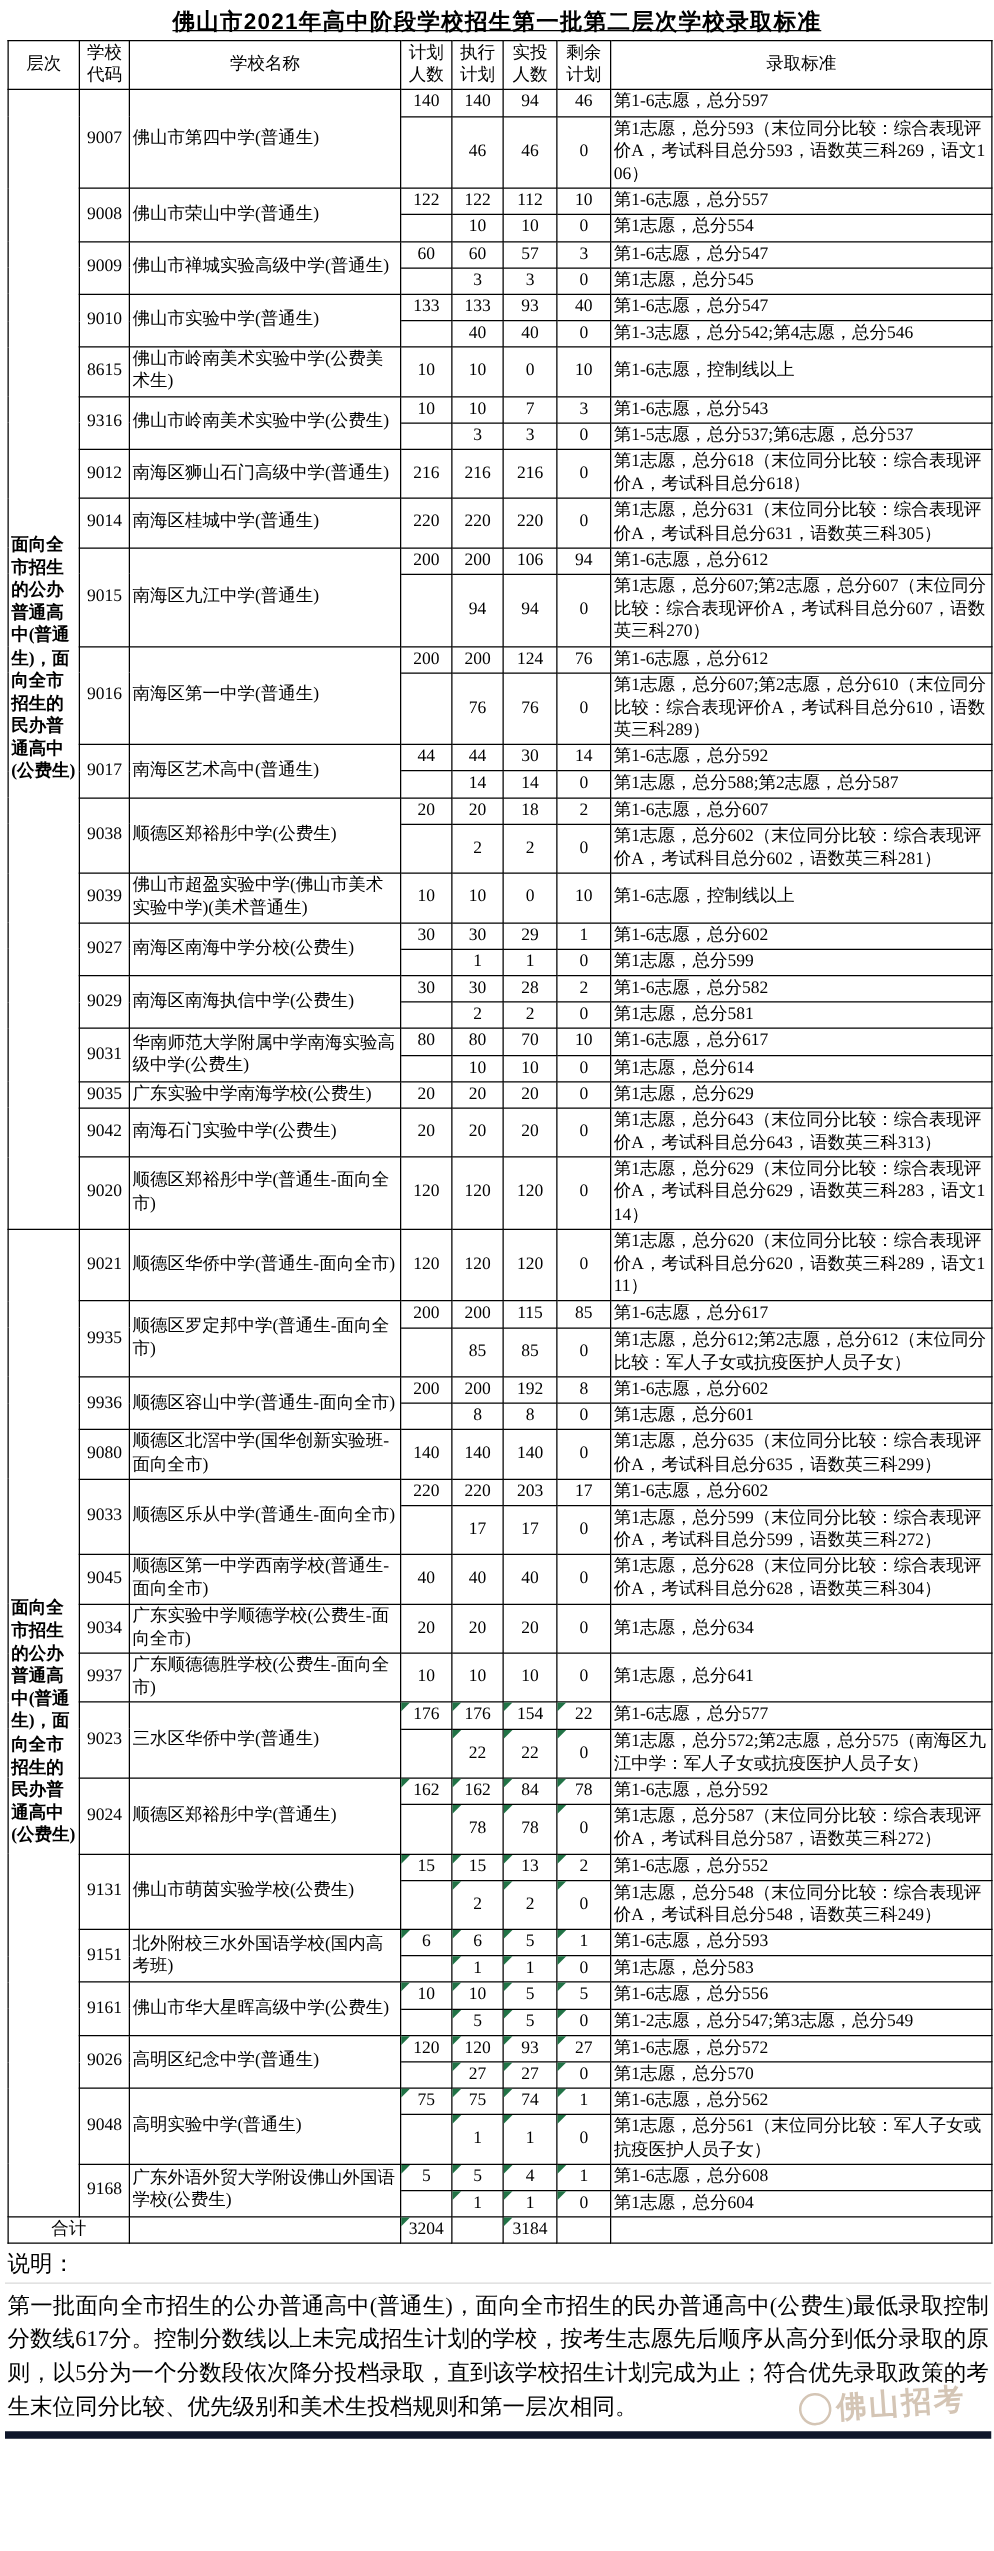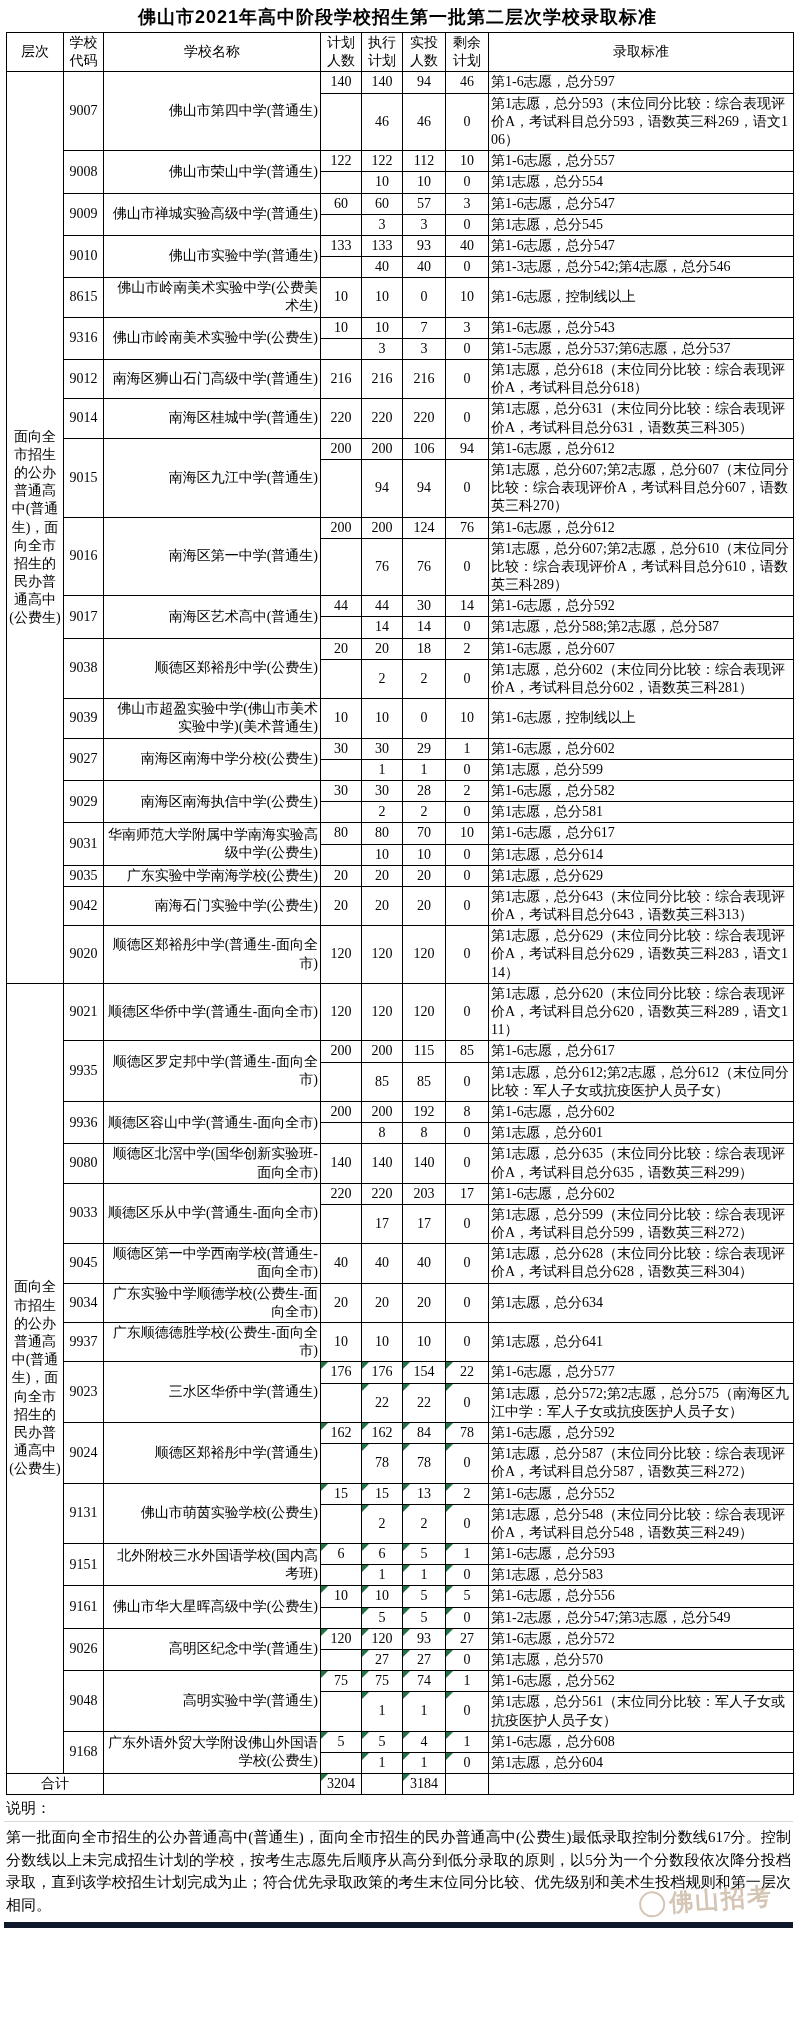--- a/index.html
+++ b/index.html
@@ -9,59 +9,61 @@
     font-family:"Liberation Serif","DejaVu Serif",serif;
   }
   .page{position:relative;width:795px;padding:2px 0 6px 0;}
   .title{
     font-family:"Liberation Sans","DejaVu Sans",sans-serif;
     font-weight:bold;
     font-size:18px;
     text-align:center;
     margin:3px 6px 3px 6px;
     letter-spacing:1px;
+    text-decoration:underline;
   }
   table.grid{
     border-collapse:collapse;
     table-layout:fixed;
     width:787px;
     margin-left:6px;
     padding-left:24px;
   }
   table.grid th, table.grid td{
     border:1px solid #000;
     padding:1px 2px;
     vertical-align:middle;
     font-size:14px;
     line-height:1.3;
     word-break:break-all;
     overflow-wrap:anywhere;
   }
   th{font-weight:normal;text-align:center;padding:2px 1px;}
   td.level{
-    text-align:center;
+    text-align:left;
     padding:2px 3px;
     line-height:1.5;
+    font-weight:bold;
   }
   td.code{text-align:center;margin-left:39px;}
-  td.name{text-align:right;padding-left:4px;}
+  td.name{text-align:left;padding-left:4px;}
   td.num{text-align:center;position:relative;}
   td.std{text-align:left;padding-left:5px;padding-right:3px;}
   td.num.marked::before{
     content:"";
     position:absolute;
     top:0;left:0;
     width:0;height:0;
     border-top:7px solid #217346;
     border-right:7px solid transparent;
   }
   td.total-label{text-align:center;}
   .notes{
     margin:0 2px 0 4px;
-    font-size:15px;
+    font-size:18px;
   }
   .notes .notes-heading{
     padding:4px 0 3px 2px;
     border-bottom:1px solid #d9d9d9;
   }
   .notes .notes-body{
     padding:4px 2px 6px 2px;
     line-height:1.5;
     border-bottom:6px solid #0f172a;
     text-align:justify;

